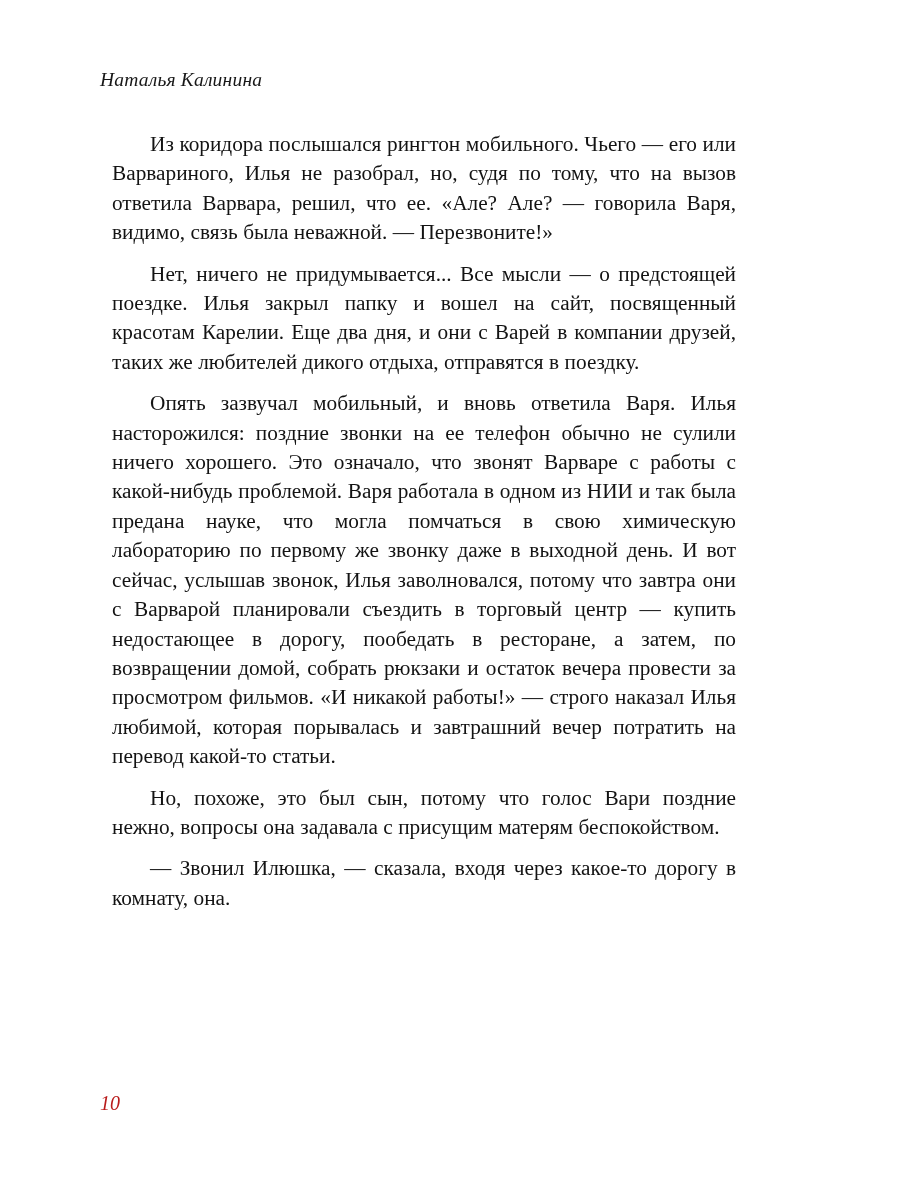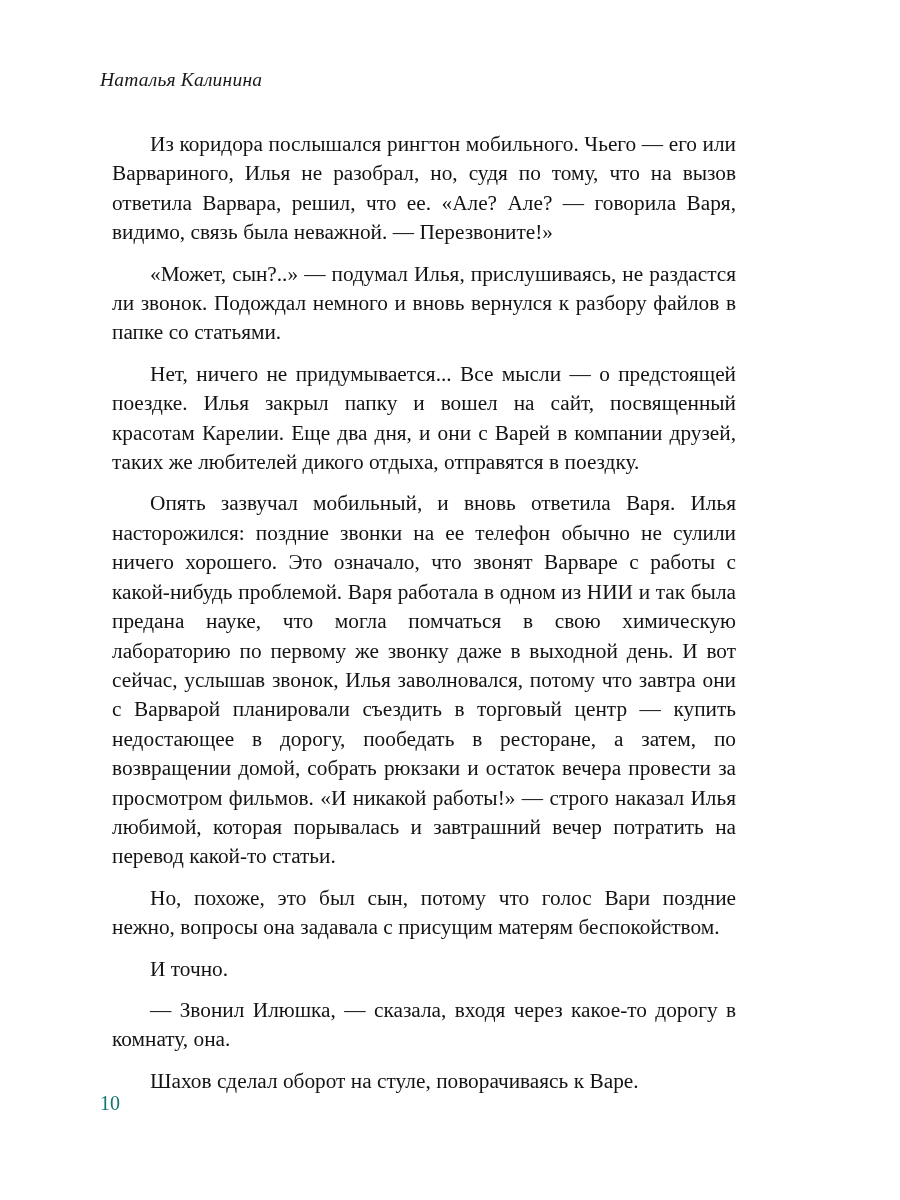--- a/index.html
+++ b/index.html
@@ -57,38 +57,36 @@
   
   .para:last-child {
     margin-bottom: 0;
   }
 
   
   .folio {
     position: absolute;
     left: 100px;
     top: 1091px;
+    font-style: italic;
     font-size: 20px;
-    color: #0f766e;
+    color: #b91c1c;
     line-height: 1.2;
   }
 </style>
 </head>
 <body>
 
 <div class="page">
 
   <div class="running-head">Наталья Калинина</div>
 
   <div class="text-block">
     <p class="para">Из коридора послышался рингтон мобильного. Чьего — его или Варвариного, Илья не разобрал, но, судя по тому, что на вызов ответила Варвара, решил, что ее. «Але? Але? — говорила Варя, видимо, связь была неважной. — Перезвоните!»</p>
-    <p class="para">«Может, сын?..» — подумал Илья, прислушиваясь, не раздастся ли звонок. Подождал немного и вновь вернулся к разбору файлов в папке со статьями.</p>
     <p class="para">Нет, ничего не придумывается... Все мысли — о предстоящей поездке. Илья закрыл папку и вошел на сайт, посвященный красотам Карелии. Еще два дня, и они с Варей в компании друзей, таких же любителей дикого отдыха, отправятся в поездку.</p>
     <p class="para">Опять зазвучал мобильный, и вновь ответила Варя. Илья насторожился: поздние звонки на ее телефон обычно не сулили ничего хорошего. Это означало, что звонят Варваре с работы с какой-нибудь проблемой. Варя работала в одном из НИИ и так была предана науке, что могла помчаться в свою химическую лабораторию по первому же звонку даже в выходной день. И вот сейчас, услышав звонок, Илья заволновался, потому что завтра они с Варварой планировали съездить в торговый центр — купить недостающее в дорогу, пообедать в ресторане, а затем, по возвращении домой, собрать рюкзаки и остаток вечера провести за просмотром фильмов. «И никакой работы!» — строго наказал Илья любимой, которая порывалась и завтрашний вечер потратить на перевод какой-то статьи.</p>
     <p class="para">Но, похоже, это был сын, потому что голос Вари поздние нежно, вопросы она задавала с присущим матерям беспокойством.</p>
-    <p class="para">И точно.</p>
     <p class="para">— Звонил Илюшка, — сказала, входя через какое-то дорогу в комнату, она.</p>
-    <p class="para">Шахов сделал оборот на стуле, поворачиваясь к Варе.</p>
   </div>
 
   <div class="folio">10</div>
 
 </div>
 
 </body></html>

